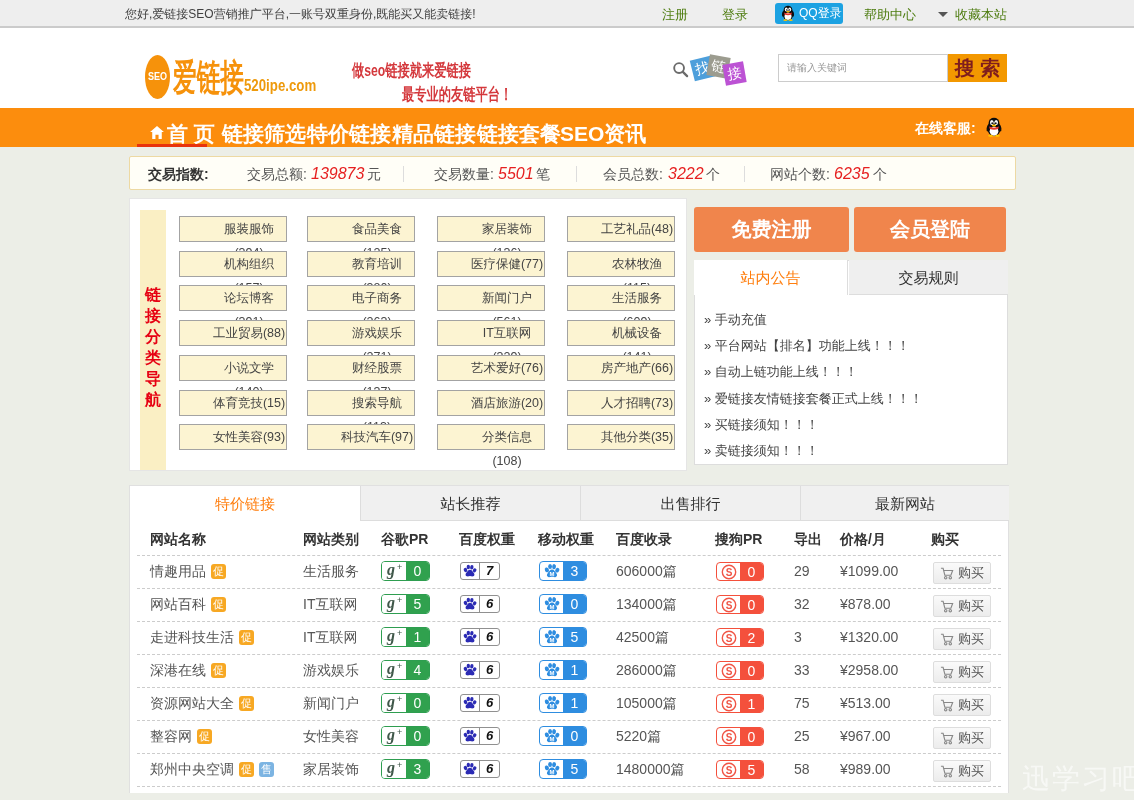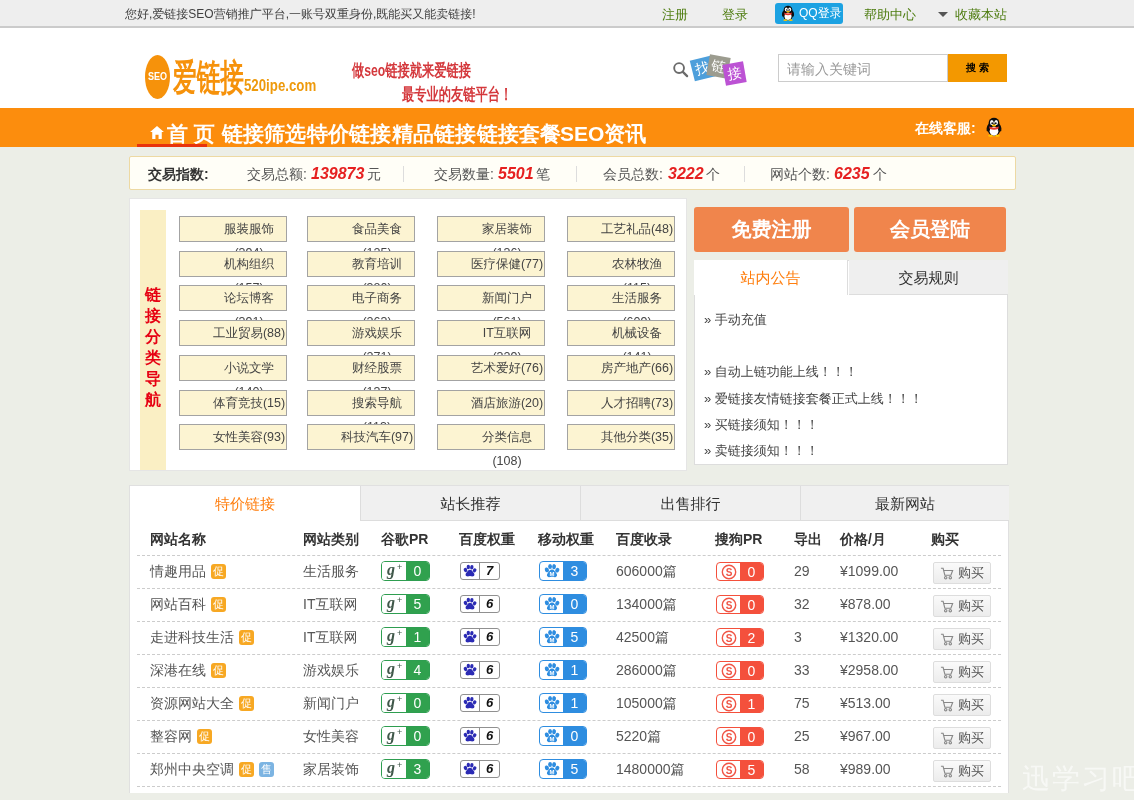--- a/index.html
+++ b/index.html
@@ -22,37 +22,37 @@
 #logo-en { position:absolute; left:244px; top:48px; font-size:17px; font-weight:bold; color:#EE9A0C; transform:scaleX(0.78); transform-origin:0 0; white-space:nowrap; }
 .slogan { position:absolute; color:#D4383C; font-weight:bold; white-space:nowrap; transform:scaleX(0.72); transform-origin:0 0; }
 #slg1 { left:352px; top:31px; font-size:17px; }
 #slg2 { left:402px; top:55px; font-size:17px; }
 #mag { position:absolute; left:672px; top:33px; }
 .sq { position:absolute; width:21px; height:21px; color:#fff; text-align:center; font-size:14px; line-height:21px; }
 #sq1 { left:692px; top:30px; background:#4D9FDB; transform:rotate(-14deg); }
 #sq2 { left:708px; top:28px; background:#9C9C8F; transform:rotate(10deg); }
 #sq3 { left:724px; top:35px; background:#BC52D4; transform:rotate(-10deg); }
 #srch { position:absolute; left:778px; top:26px; width:170px; height:28px; border:1px solid #CCCCCC; background:#fff; }
-#srch span { position:absolute; left:8px; top:6px; font-size:14px; color:#999; }
-#srchbtn { position:absolute; left:948px; top:26px; width:59px; height:28px; background:#F39800; color:#000000; font-weight:bold; font-size:10px; text-align:center; line-height:28px; }
+#srch span { position:absolute; left:8px; top:6px; font-size:10px; color:#999; }
+#srchbtn { position:absolute; left:948px; top:26px; width:59px; height:28px; background:#F39800; color:#7f1d1d; font-weight:bold; font-size:20px; text-align:center; line-height:28px; }
 
 
 #nav { position:absolute; left:0; top:108px; width:1134px; height:39px; background:#FC8D0D; }
 .nitm { position:absolute; top:12px; color:#fff; font-size:21px; font-weight:bold; white-space:nowrap; }
 #nav-underline { position:absolute; left:137px; top:36px; width:70px; height:3px; background:#E8330C; }
 #kefu { position:absolute; left:915px; top:12px; color:#fff; font-size:14px; font-weight:bold; }
 #kefuqq { position:absolute; left:984px; top:9px; }
 
 
 #pagebg { position:absolute; left:0; top:147px; width:1134px; height:653px; background:#ECEEE7; }
 
 
 #stats { position:absolute; left:129px; top:156px; width:887px; height:34px; background:#FFFEF7; border:1px solid #EDD9A3; border-radius:2px; }
 #stats .lab { position:absolute; top:9px; font-size:14px; color:#555; }
-#stats .num { position:absolute; top:8px; font-size:16px; color:#E62020; font-style:italic;font-weight:bold; }
+#stats .num { position:absolute; top:8px; font-size:16px; color:#E62020; font-style:italic; }
 #stats .divd { position:absolute; top:9px; width:1px; height:16px; background:#DDD; }
 
 
 #catcard { position:absolute; left:129px; top:198px; width:558px; height:273px; background:#fff; border:1px solid #E5E5E5; }
 #catstrip { position:absolute; left:140px; top:210px; width:26px; height:260px; background:#FAEFC4; }
 #catstrip div { position:absolute; left:0; top:74px; width:26px; text-align:center; font-size:16px; font-weight:bold; color:#E60012; line-height:21px; }
 .catbtn { position:absolute; width:108px; height:26px; background:#FCF4D2; border:1px solid #a3a3a3; font-size:12.5px; color:#444; text-align:center; line-height:24px;padding-left:32px; }
 
 
 .bigbtn { position:absolute; top:207px; height:45px; background:#F0854C; border-radius:3px; color:#fff; font-size:20px; font-weight:bold; text-align:center; line-height:45px; }
@@ -242,20 +242,21 @@
     <div class="catbtn" style="left:307px;top:424px">科技汽车(97)</div>
     <div class="catbtn" style="left:437px;top:424px">分类信息(108)</div>
     <div class="catbtn" style="left:567px;top:424px">其他分类(35)</div>
 
 <div class="bigbtn" style="left:854px;width:152px">会员登陆</div>
 <div class="bigbtn" style="left:694px;width:155px">免费注册</div>
 <div id="notice"></div>
 <div id="ntab1">站内公告</div>
 <div id="ntab2">交易规则</div>
 <div class="nitem" style="top:311px">»&nbsp;手动充值</div>
+    <div class="nitem" style="top:337.2px">»&nbsp;平台网站【排名】功能上线！！！</div>
     <div class="nitem" style="top:363.4px">»&nbsp;自动上链功能上线！！！</div>
     <div class="nitem" style="top:389.59999999999997px">»&nbsp;爱链接友情链接套餐正式上线！！！</div>
     <div class="nitem" style="top:415.79999999999995px">»&nbsp;买链接须知！！！</div>
     <div class="nitem" style="top:441.99999999999994px">»&nbsp;卖链接须知！！！</div>
 
 <div id="tblcard"></div>
 <div class="ttab" id="ttab1">特价链接</div>
 <div class="ttab" id="ttab2">站长推荐</div>
 <div class="ttab" id="ttab4">最新网站</div>
 <div class="ttab" id="ttab3">出售排行</div>

